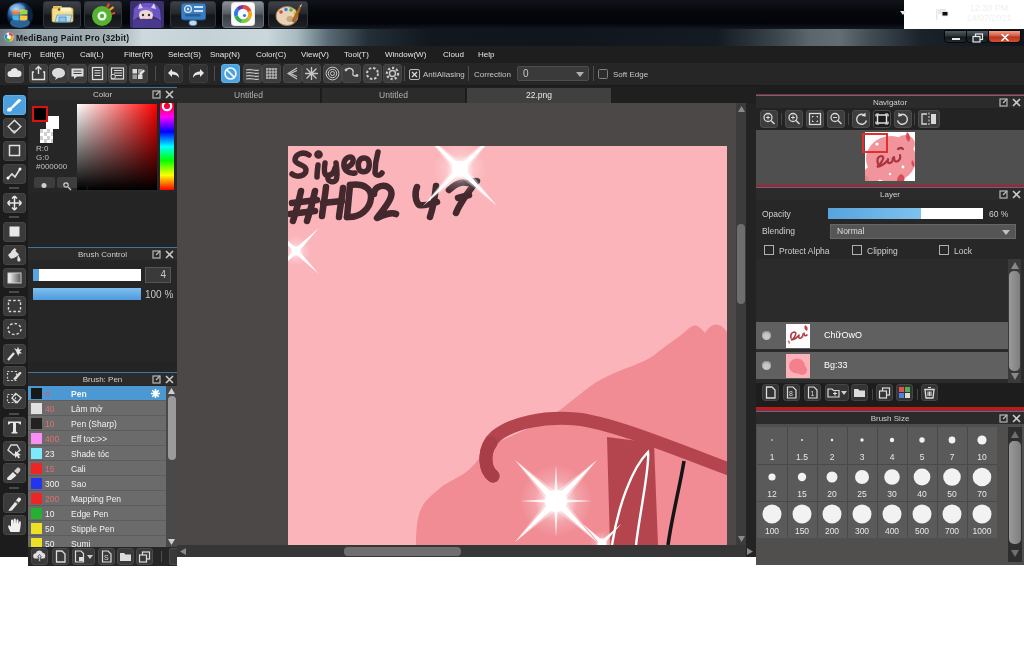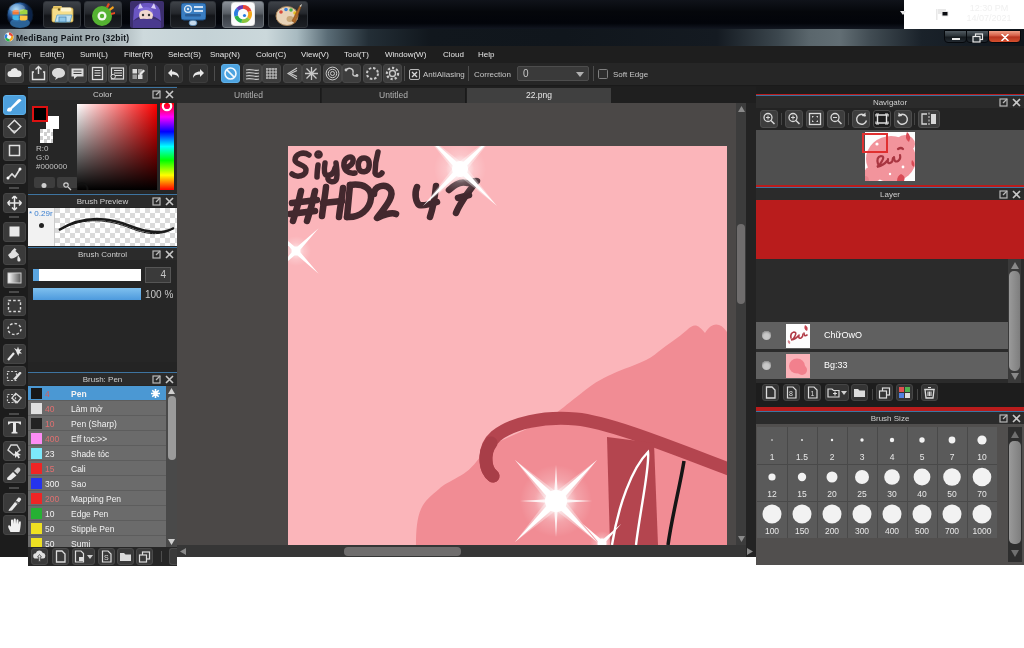--- a/index.html
+++ b/index.html
@@ -165,21 +165,21 @@
   <div class="wbtn" style="left:988px;width:33px;background:linear-gradient(180deg,#f0a088 0%,#d8624a 40%,#b83420 55%,#d4502e 100%)">
     <svg class="abs" style="left:12px;top:3px" width="8" height="7" viewBox="0 0 8 7">
           <path d="M1,0.5 L7,6.5 M7,0.5 L1,6.5" stroke="#fff" stroke-width="1.6" stroke-linecap="round"></path>
         </svg>
   </div>
 </div>
 
 <div id="menubar" class="abs">
   <span style="left:8px">File(F)</span>
       <span style="left:40px">Edit(E)</span>
-      <span style="left:80px">Sumi(L)</span>
+      <span style="left:80px">Cali(L)</span>
       <span style="left:124px">Filter(R)</span>
       <span style="left:168px">Select(S)</span>
       <span style="left:210px">Snap(N)</span>
       <span style="left:256px">Color(C)</span>
       <span style="left:301px">View(V)</span>
       <span style="left:344px">Tool(T)</span>
       <span style="left:385px">Window(W)</span>
       <span style="left:443px">Cloud</span>
       <span style="left:478px">Help</span>
 </div>
@@ -377,37 +377,20 @@
     <div class="abs" style="left:49px;top:17px;width:80px;height:86px;background:linear-gradient(180deg,rgba(0,0,0,0) 0%,#000 100%),linear-gradient(90deg,#fff 0%,#f00 100%)"></div>
     <svg class="abs" style="left:49px;top:94px" width="18" height="9" viewBox="0 0 18 9">
             <circle cx="5" cy="8" r="5.5" fill="none" stroke="#111" stroke-width="2"></circle>
           </svg>
     <div class="abs" style="left:132px;top:16px;width:14px;height:87px;background:linear-gradient(180deg,#f00 0%,#f0f 16%,#00f 33%,#0ff 50%,#0f0 66%,#ff0 83%,#f00 100%)"></div>
     <svg class="abs" style="left:132px;top:16px" width="14" height="12" viewBox="0 0 14 12">
             <circle cx="7" cy="3" r="4.2" fill="none" stroke="#fff" stroke-width="2.2"></circle>
           </svg>
   </div>
 
-  <div class="abs" style="left:0;top:108px;width:149px;height:52px;background:#262626">
-    <div class="panel-title" style="top:0">Brush Preview<svg class="pt-icons" viewBox="0 0 22 9">
-              <rect x="1" y="1" width="7" height="7" fill="none" stroke="#b8b8b8" stroke-width="1.2"></rect>
-              <path d="M4,5 L8,1" stroke="#b8b8b8" stroke-width="1.2"></path>
-              <path d="M14,1 L21,8 M21,1 L14,8" stroke="#c8c8c8" stroke-width="1.6"></path>
-            </svg></div>
-    <div class="abs" style="left:0;top:14px;width:27px;height:38px;background:#f2f2f2;border-right:1px solid #ccc">
-      <div class="abs" style="left:1px;top:1px;font-size:8px;color:#3a7fd0">* 0.29r</div>
-      <div class="abs" style="left:11px;top:15px;width:5px;height:5px;border-radius:50%;background:#222"></div>
-    </div>
-    <div class="abs" style="left:27px;top:14px;width:122px;height:38px;background:repeating-conic-gradient(#fff 0 25%,#dadada 0 50%) 0 0/10px 10px">
-      <svg width="122" height="38" viewBox="0 0 122 38">
-              <path d="M4,22 C30,6 55,10 75,18 C95,26 108,26 119,20" fill="none" stroke="#1a1a1a" stroke-width="2.5"></path>
-              <path d="M4,22 C30,8 55,12 75,20 C95,28 108,27 119,20" fill="none" stroke="#1a1a1a" stroke-width="1"></path>
-            </svg>
-    </div>
-  </div>
 
   <div class="abs" style="left:0;top:161px;width:149px;height:115px;background:#262626">
     <div class="panel-title" style="top:0">Brush Control<svg class="pt-icons" viewBox="0 0 22 9">
               <rect x="1" y="1" width="7" height="7" fill="none" stroke="#b8b8b8" stroke-width="1.2"></rect>
               <path d="M4,5 L8,1" stroke="#b8b8b8" stroke-width="1.2"></path>
               <path d="M14,1 L21,8 M21,1 L14,8" stroke="#c8c8c8" stroke-width="1.6"></path>
             </svg></div>
     <div class="abs" style="left:5px;top:22px;width:108px;height:12px;background:#fff">
             <div class="abs" style="left:0;top:0;width:6px;height:12px;background:#5aa5e0"></div>
           </div>
@@ -715,20 +698,37 @@
             <circle cx="25" cy="42" r="1.2" fill="#fff"></circle>
     </svg>
     <div class="abs" style="left:106px;top:3px;width:26px;height:20px;border:2px solid #e03030"></div>
   </div>
 
   <div class="panel-title" style="top:93px">Layer<svg class="pt-icons" viewBox="0 0 22 9">
             <rect x="1" y="1" width="7" height="7" fill="none" stroke="#b8b8b8" stroke-width="1.2"></rect>
             <path d="M4,5 L8,1" stroke="#b8b8b8" stroke-width="1.2"></path>
             <path d="M14,1 L21,8 M21,1 L14,8" stroke="#c8c8c8" stroke-width="1.6"></path>
           </svg></div>
+  <div class="abs" style="left:0;top:106px;width:268px;height:59px;background:#272727;color:#cfcfcf;font-size:8.5px">
+    <div class="abs" style="left:6px;top:9px">Opacity</div>
+    <div class="abs" style="left:72px;top:8px;width:155px;height:11px;background:#fff">
+            <div class="abs" style="left:0;top:0;width:93px;height:11px;background:linear-gradient(90deg,#57a3dd,#7fc2ee)"></div>
+          </div>
+    <div class="abs" style="left:233px;top:9px">60 %</div>
+    <div class="abs" style="left:6px;top:26px">Blending</div>
+    <div class="abs" style="left:74px;top:24px;width:186px;height:15px;background:#555;border:1px solid #666;color:#ddd;line-height:13px;padding-left:6px">Normal<svg class="abs" style="right:5px;top:5px" width="8" height="5" viewBox="0 0 8 5">
+              <path d="M0,0 L8,0 L4,5 Z" fill="#c0c0c0"></path>
+            </svg></div>
+    <div class="abs" style="left:8px;top:45px;width:10px;height:10px;background:#272727;border:1px solid #b0b0b0"></div>
+          <div class="abs" style="left:23px;top:46px">Protect Alpha</div>
+    <div class="abs" style="left:96px;top:45px;width:10px;height:10px;background:#272727;border:1px solid #b0b0b0"></div>
+          <div class="abs" style="left:111px;top:46px">Clipping</div>
+    <div class="abs" style="left:183px;top:45px;width:10px;height:10px;background:#272727;border:1px solid #b0b0b0"></div>
+          <div class="abs" style="left:198px;top:46px">Lock</div>
+  </div>
   <div class="abs" id="layerlist" style="left:0;top:165px;width:268px;height:124px;background:#2b2b2b;font-size:9px;color:#fff">
     <div class="abs" style="left:0;top:63px;width:252px;height:27px;background:#606060">
       <div class="abs" style="left:6px;top:9px;width:9px;height:9px;border-radius:50%;background:#c8c8c8;box-shadow:inset 0 1px 2px #888"></div>
       <div class="abs" style="left:30px;top:1.5px;width:24px;height:24px;background:#fdfdfd">
               <svg width="24" height="24" viewBox="0 0 24 24" style="position:absolute;left:0;top:0">
                 <path d="M20,2 Q24,4 22,8 Q18,6 20,2 Z" fill="#C24: 0" fill-opacity="0"></path>
                 <path d="M19,1 Q23,3 21,7 Q17,5 19,1 Z" fill="#C2424E"></path>
                 <path d="M2,16 Q5,17 4,20 Q1,19 2,16 Z" fill="#D8858D"></path>
                 <g fill="none" stroke="#B03A45" stroke-width="1.6" stroke-linecap="round">
                   <path d="M5,14 Q4,9 8,8 Q11,8 9,12 Q8,15 5,16 Q10,15 12,12"></path>

